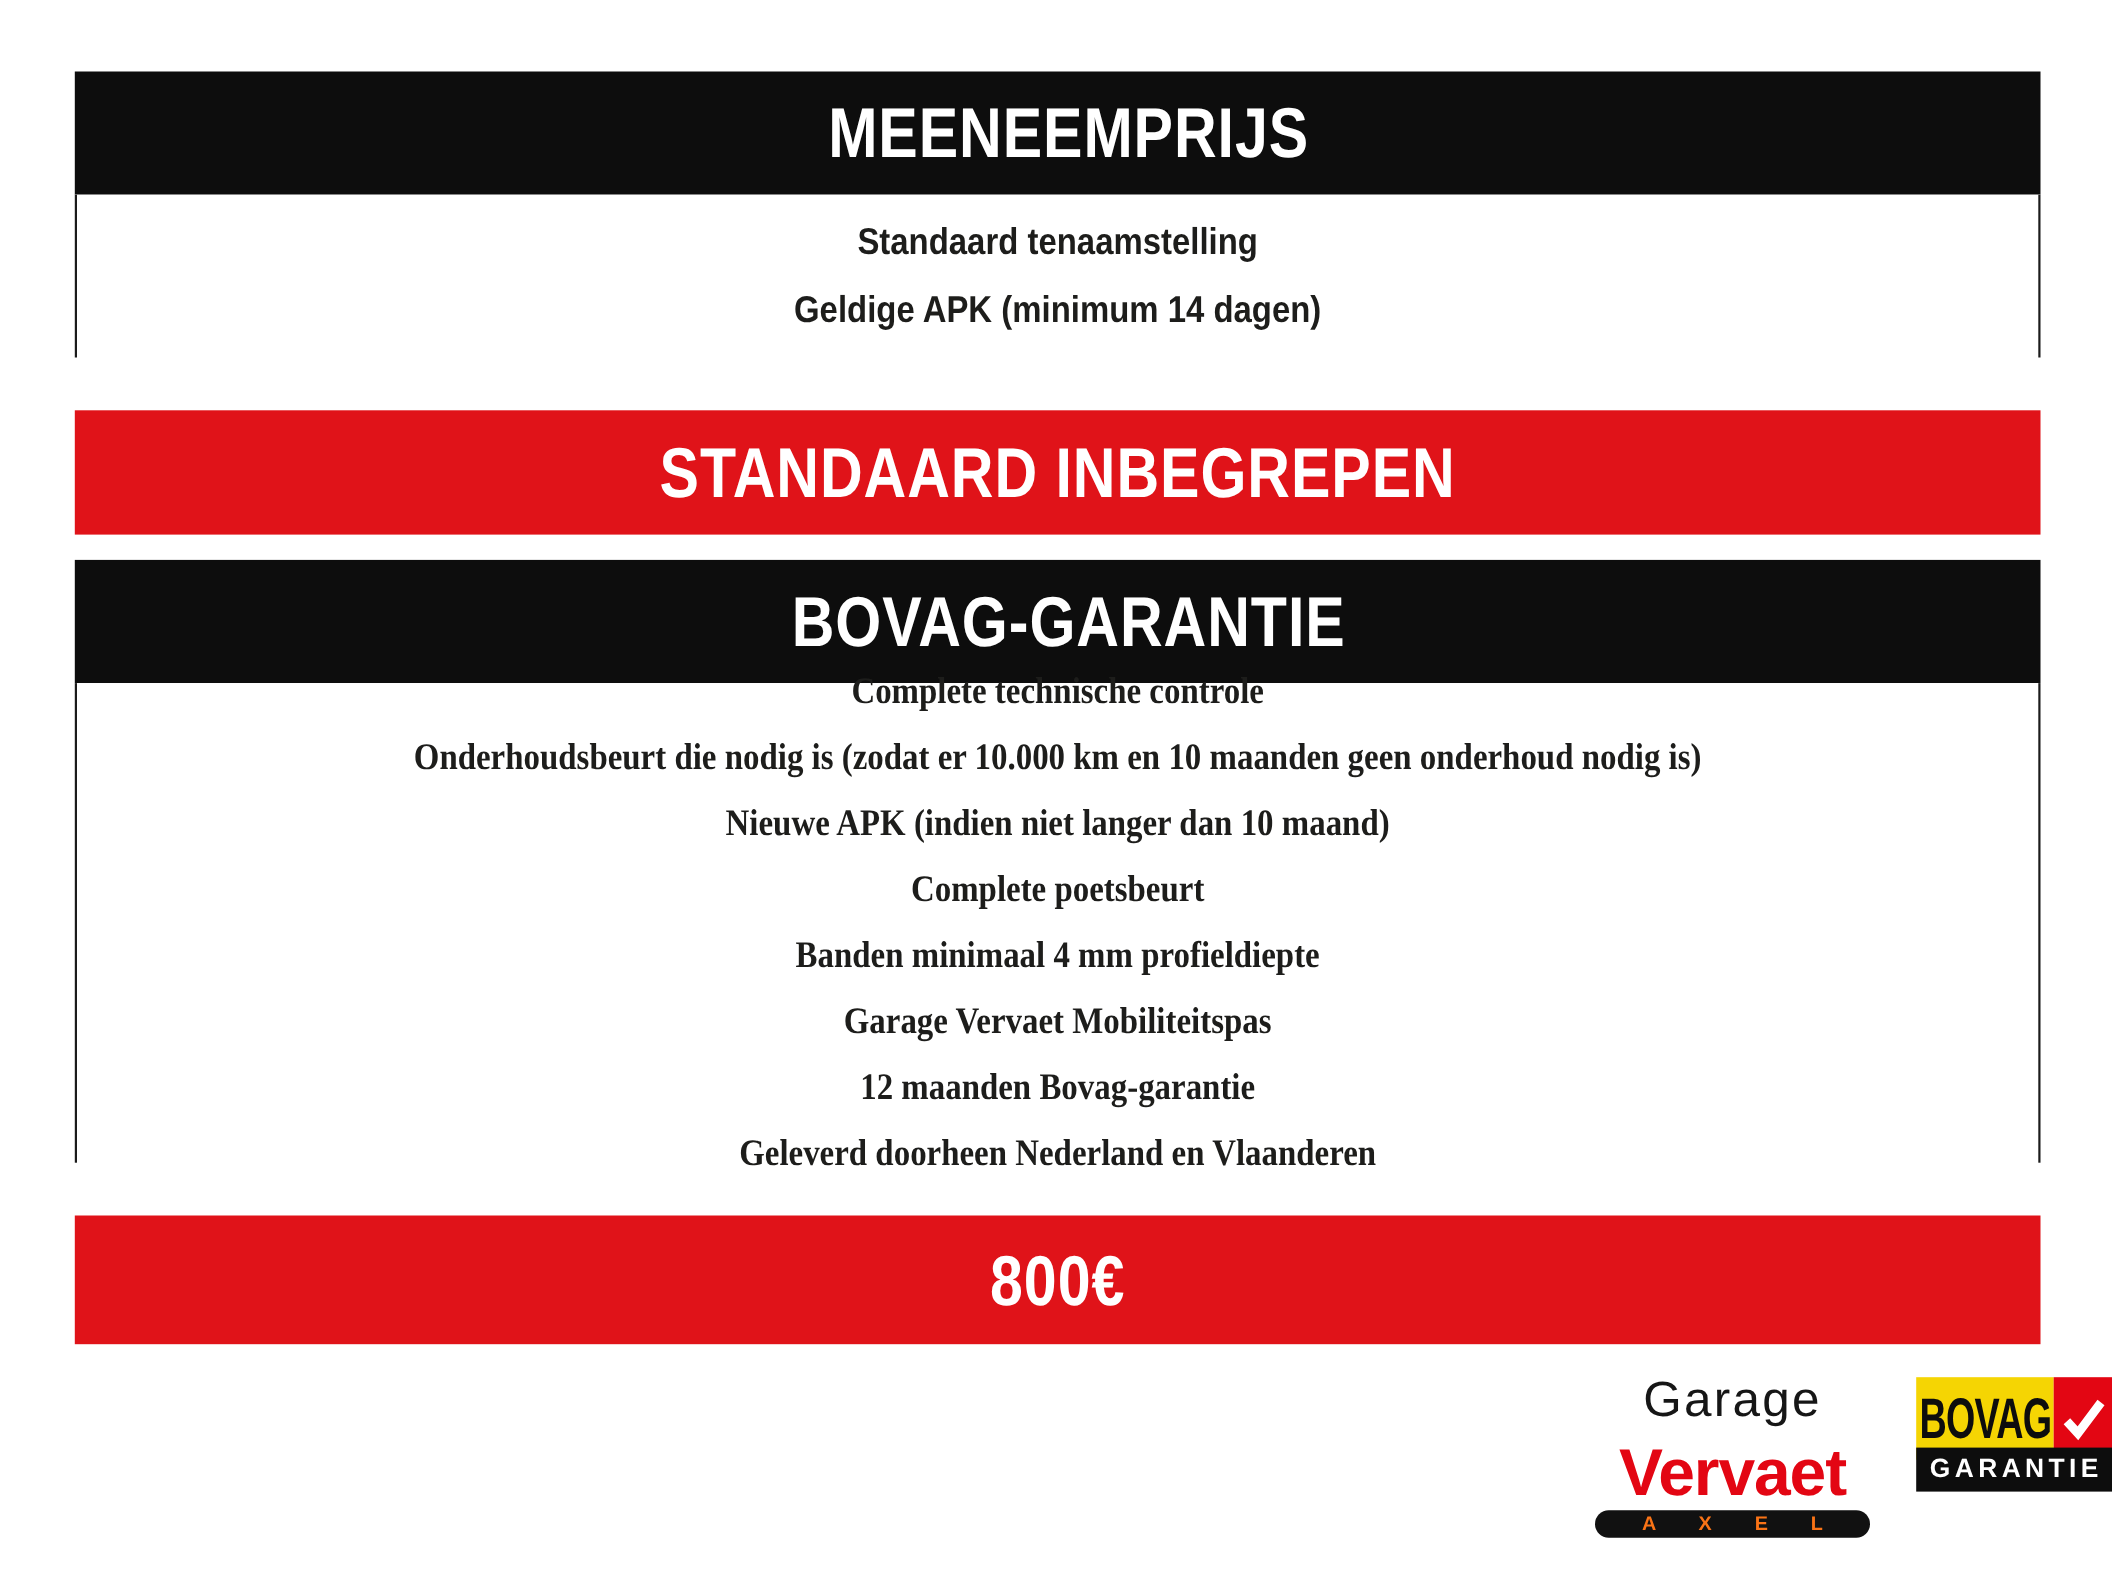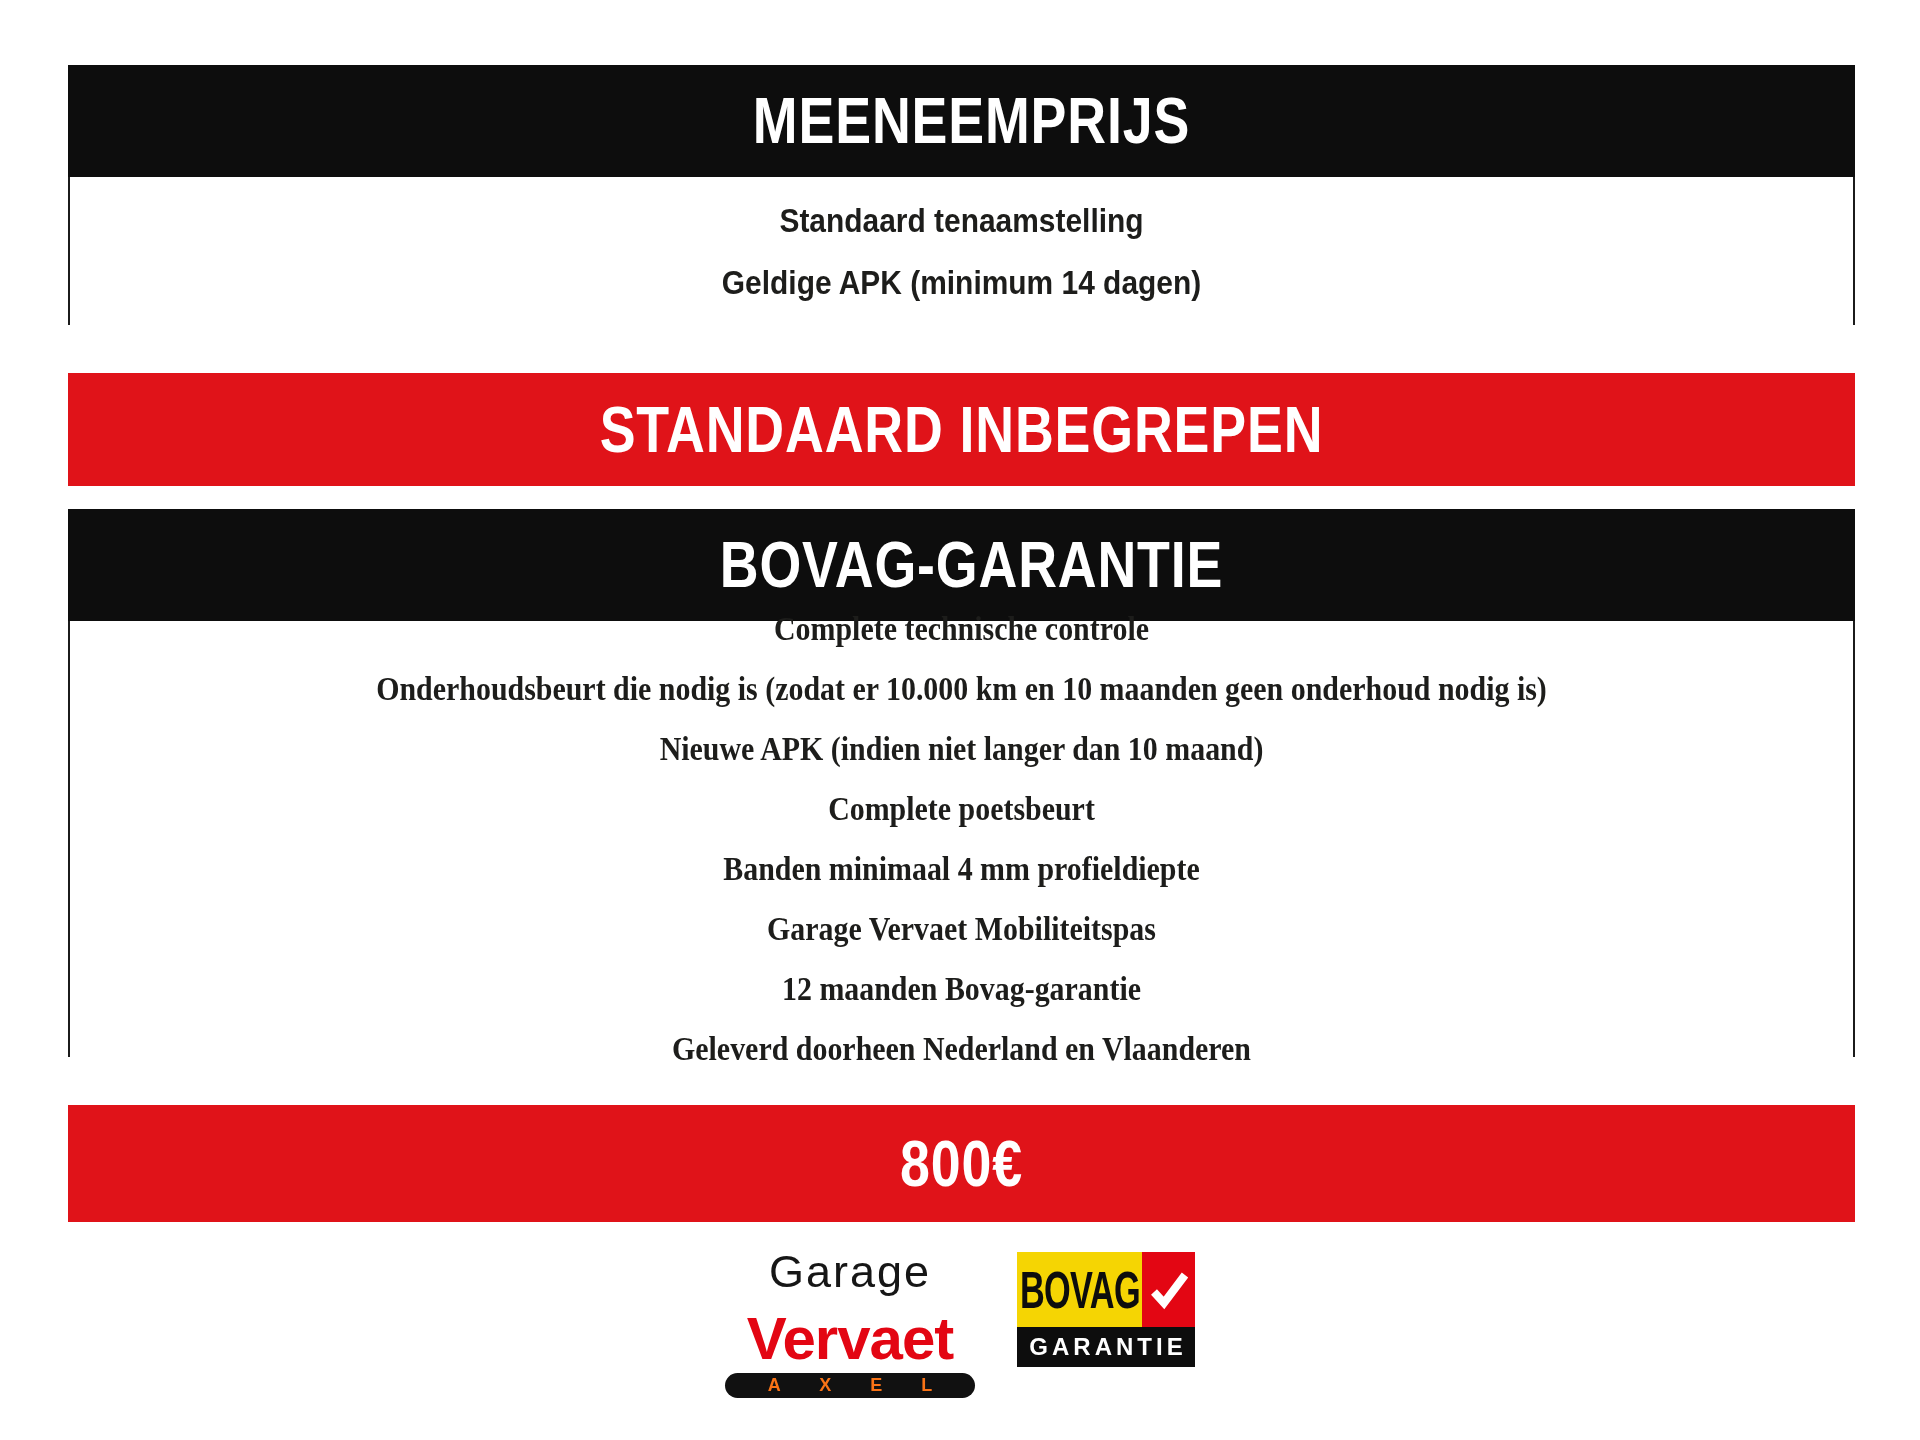--- a/index.html
+++ b/index.html
@@ -48,21 +48,21 @@
     transform:scaleX(0.88);transform-origin:50% 50%;
     line-height:60px;height:60px;
   }
   .panel-1 .body-line{line-height:62px;height:62px;}
   .gap{height:23px;width:100%;}
   
   .footer{
     position:absolute;
     left:0; top:1252px;
     width:1920px;height:123px;
-    display:flex;align-items:flex-start;justify-content:center;
+    display:flex;align-items:flex-start;justify-content:flex-end;
     gap:42px;
   }
   .gv-logo{
     width:250px;height:123px;
     display:flex;flex-direction:column;align-items:center;
   }
   .gv-garage{
     color:#161616;
     font-size:45px;font-weight:500;
     letter-spacing:2px;line-height:40px;
@@ -83,21 +83,21 @@
   }
   .gv-axel span{
     color:#f97316;font-size:18px;font-weight:bold;
     letter-spacing:17px;text-indent:17px;
     line-height:25px;
   }
   .bovag-badge{
     width:178px;height:123px;
     display:flex;flex-direction:column;
   }
-  .bovag-top{display:flex;height:75px;border-radius:15px;}
+  .bovag-top{display:flex;height:64px;border-radius:15px;}
   .bovag-yellow{
     width:125px;height:75px;background:#f5d503;
     display:flex;align-items:center;justify-content:center;
   }
   .bovag-brand{
     display:block;
     color:#0d0d0d;font-size:52px;font-weight:800;
     white-space:nowrap;
     transform:scaleX(0.66);transform-origin:50% 50%;
     letter-spacing:-1px;

